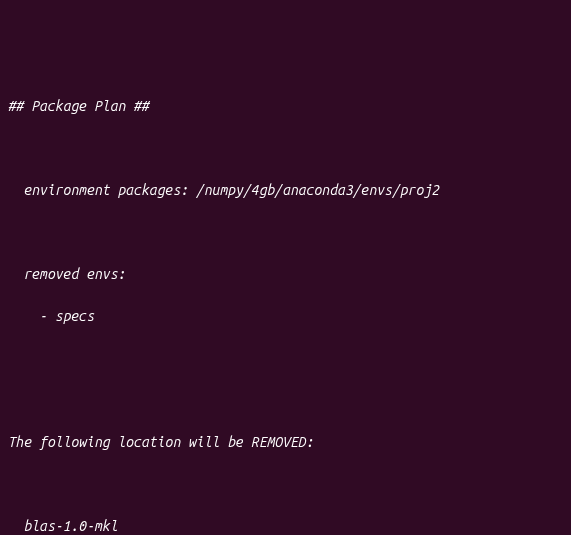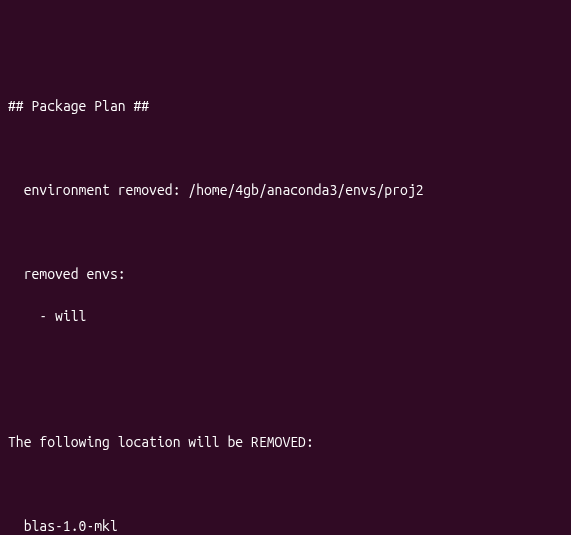--- a/index.html
+++ b/index.html
@@ -1,18 +1,19 @@
 <!DOCTYPE html>
 <html><head>
   <meta charset="utf-8">
   <style>
     * {
       margin: 0;
       padding: 0;
       box-sizing: border-box;
+      font-style: italic;
     }
     body {
       background-color: #300a24;
       color: #ffffff;
       font-family: 'Ubuntu Mono', 'DejaVu Sans Mono', 'Courier New', monospace;
       font-size: 14px;
       line-height: 1.5;
       padding: 12px 8px;
       width: 571px;
       height: 535px;
@@ -32,24 +33,24 @@
       height: 1.5em;
     }
   </style>
 </head>
 <body>
 
 
 
 <span class="line">## Package Plan ##</span>
 <span class="blank line"></span>
-<span class="line indent-1"><span>environment removed:</span> <span>/home/4gb/anaconda3/envs/proj2</span></span>
+<span class="line indent-1"><span>environment packages:</span> <span>/numpy/4gb/anaconda3/envs/proj2</span></span>
 <span class="blank line"></span>
 <span class="line indent-1">removed envs:</span>
-<span class="line indent-2">- will</span>
+<span class="line indent-2">- specs</span>
 <span class="blank line"></span>
 <span class="blank line"></span>
 <span class="line">The following location will be REMOVED:</span>
 <span class="blank line"></span>
 <span class="line indent-1">blas-1.0-mkl</span>
 
 
 
 
 

